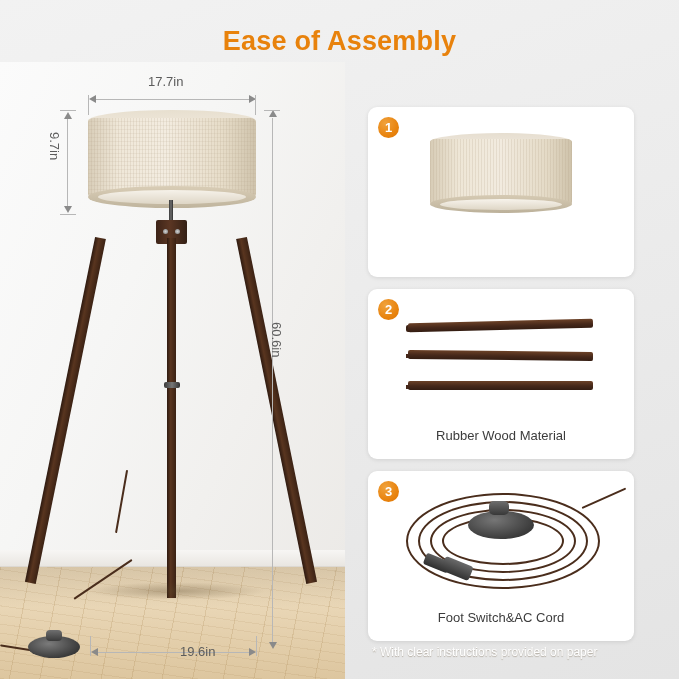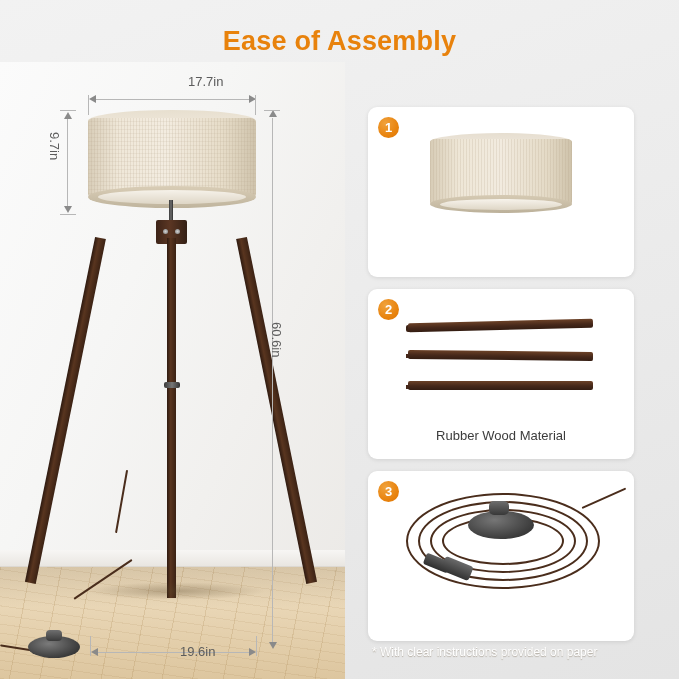--- a/index.html
+++ b/index.html
@@ -184,21 +184,21 @@
     <div id="switch">
       <span class="knob"></span>
     </div>
   </div>
 
   <div class="dimline h" style="left:95px;top:99px;width:160px;"></div>
   <div class="arrow l" style="left:89px;top:95px;"></div>
   <div class="arrow r" style="left:249px;top:95px;"></div>
   <div class="tick" style="left:88px;top:95px;width:1px;height:20px;"></div>
   <div class="tick" style="left:255px;top:95px;width:1px;height:20px;"></div>
-  <div class="dimtxt" style="left:148px;top:74px;margin-left:40px;">17.7in</div>
+  <div class="dimtxt" style="left:148px;top:74px;">17.7in</div>
 
   <div class="dimline v" style="left:67px;top:118px;width:1px;height:90px;"></div>
   <div class="arrow u" style="left:64px;top:112px;"></div>
   <div class="arrow d" style="left:64px;top:206px;"></div>
   <div class="tick" style="left:60px;top:110px;width:16px;height:1px;"></div>
   <div class="tick" style="left:60px;top:214px;width:16px;height:1px;"></div>
   <div class="dimtxt rot" style="left:62px;top:132px;">9.7in</div>
 
   <div class="dimline v" style="left:272px;top:118px;width:1px;height:528px;"></div>
   <div class="arrow u" style="left:269px;top:110px;"></div>
@@ -242,17 +242,18 @@
       <span class="coil c1"></span>
       <span class="coil c2"></span>
       <span class="coil c3"></span>
       <span class="coil c4"></span>
       <span class="tail"></span>
       <span class="sw"></span>
       <span class="swk"></span>
       <span class="plug2"></span>
       <span class="plug"></span>
     </div>
+    <div class="caption">Foot Switch&amp;AC Cord</div>
   </div>
 
   <div id="footnote">* With clear instructions provided on paper</div>
 
 </div>
 
 </body></html>

